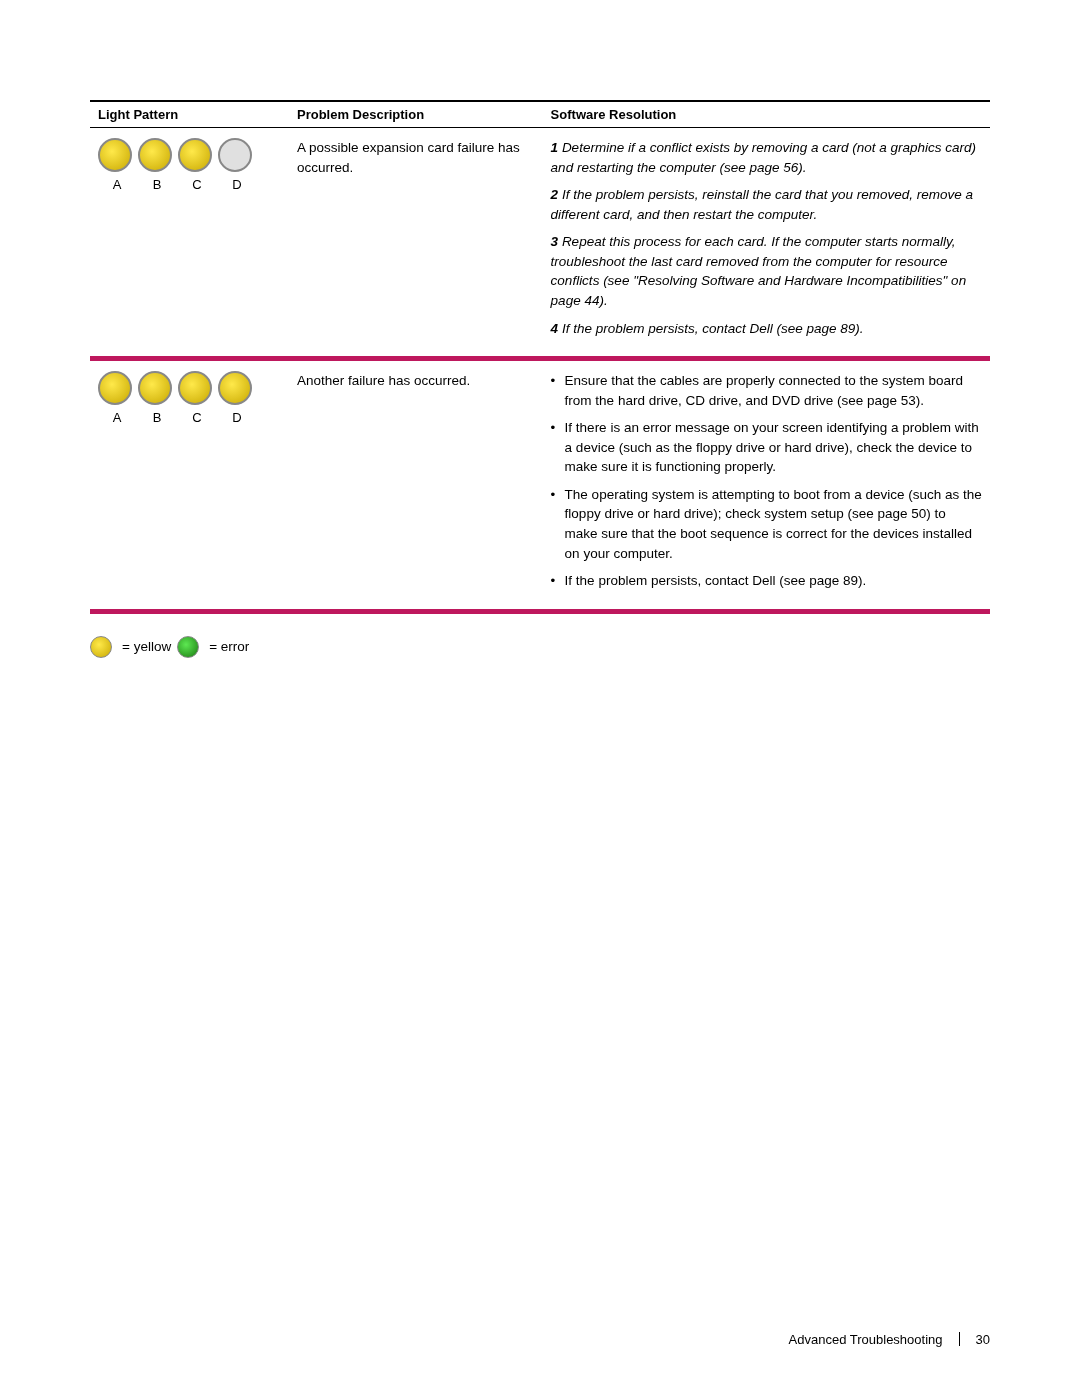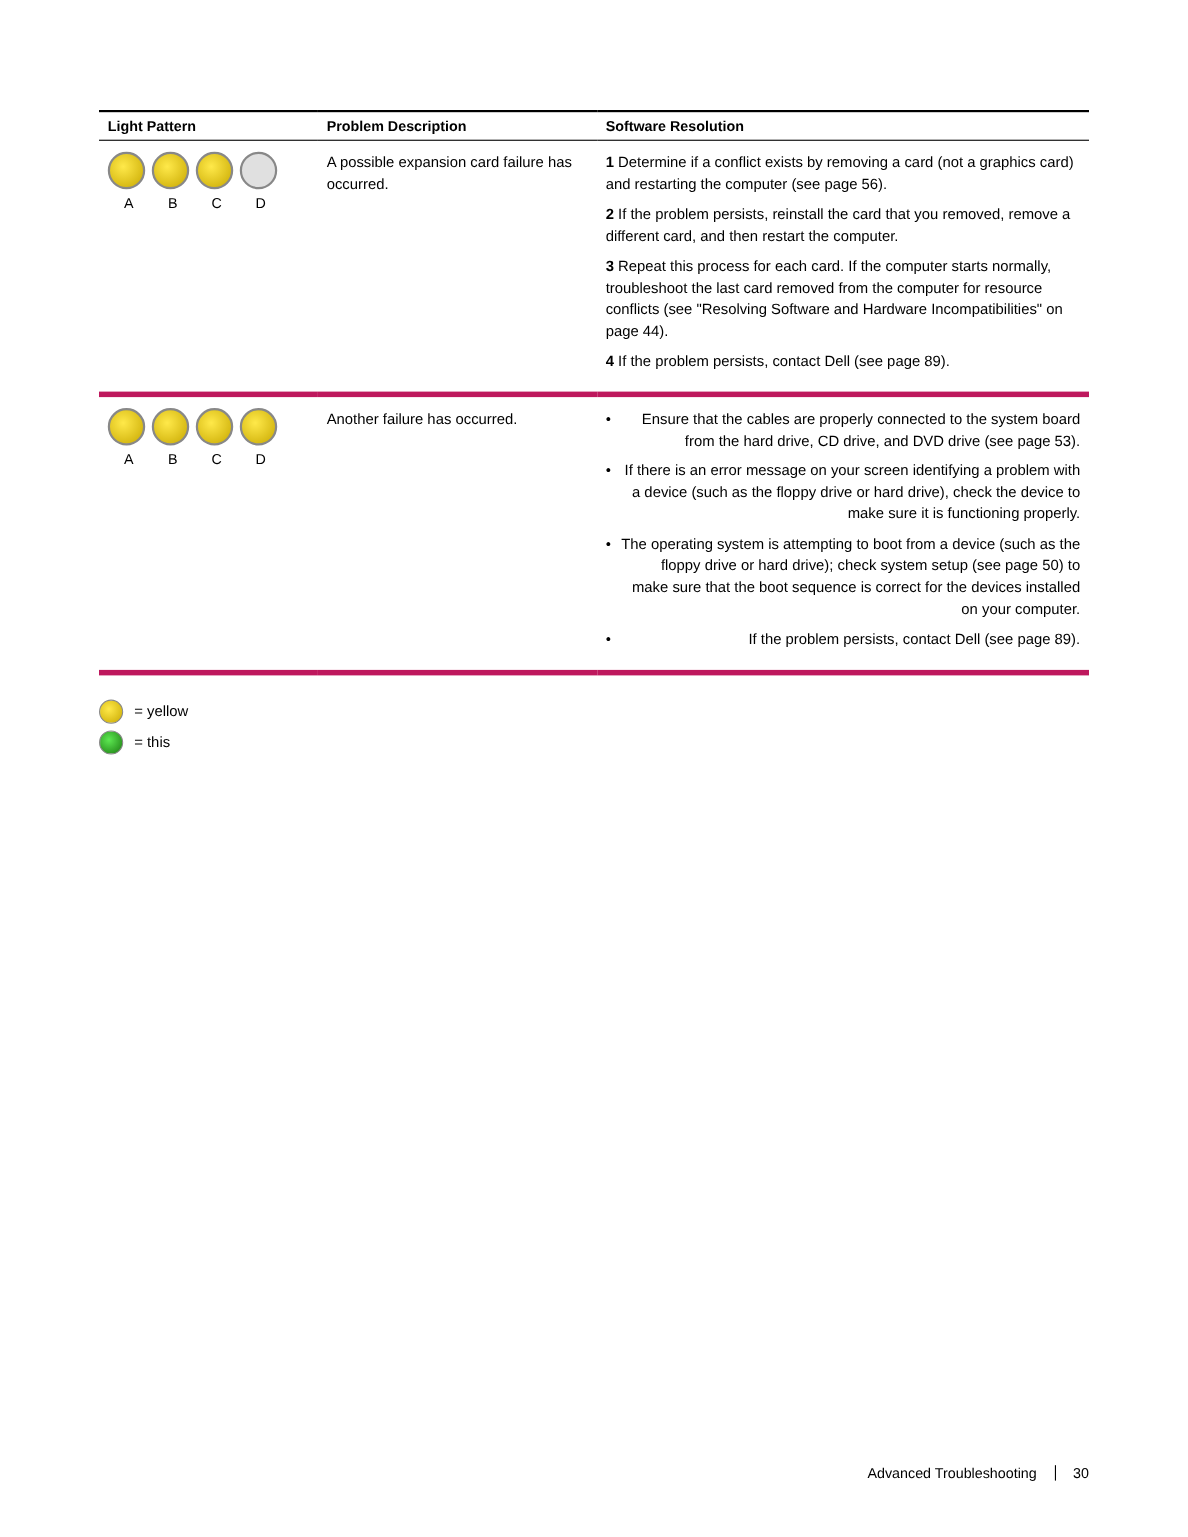--- a/index.html
+++ b/index.html
@@ -93,51 +93,51 @@
       width: 34px;
       text-align: center;
       font-size: 13px;
       font-family: Arial, sans-serif;
     }
 
     
     .res-item {
       margin-bottom: 8px;
       line-height: 1.45;
+      font-style: italic;
     }
 
     .res-item .step-num {
       font-weight: bold;
     }
 
     .bullet-list {
       list-style: none;
       padding: 0;
     }
 
     .bullet-list li {
       padding-left: 14px;
       position: relative;
       margin-bottom: 8px;
       line-height: 1.45;
-      text-align: right;
     }
 
     .bullet-list li::before {
       content: '•';
       position: absolute;
       left: 0;
       top: 0;
     }
 
     
     .legend {
       margin-top: 22px;
       display: flex;
-      flex-direction: column;
+      flex-direction: row;
       gap: 6px;
     }
 
     .legend-item {
       display: flex;
       align-items: center;
       gap: 10px;
       font-family: Arial, sans-serif;
       font-size: 13.5px;
     }
@@ -255,21 +255,21 @@
       </tbody>
   </table>
 
   <div class="legend" id="legend-container">
   <div class="legend-item">
         <span class="legend-circle yellow"></span>
         <span>= yellow</span>
       </div>
       <div class="legend-item">
         <span class="legend-circle green"></span>
-        <span>= this</span>
+        <span>= error</span>
       </div>
     </div>
 
   <div class="page-footer">
     <span>Advanced Troubleshooting</span>
     <span class="footer-divider"></span>
     <span>30</span>
   </div>
 
 </div>

